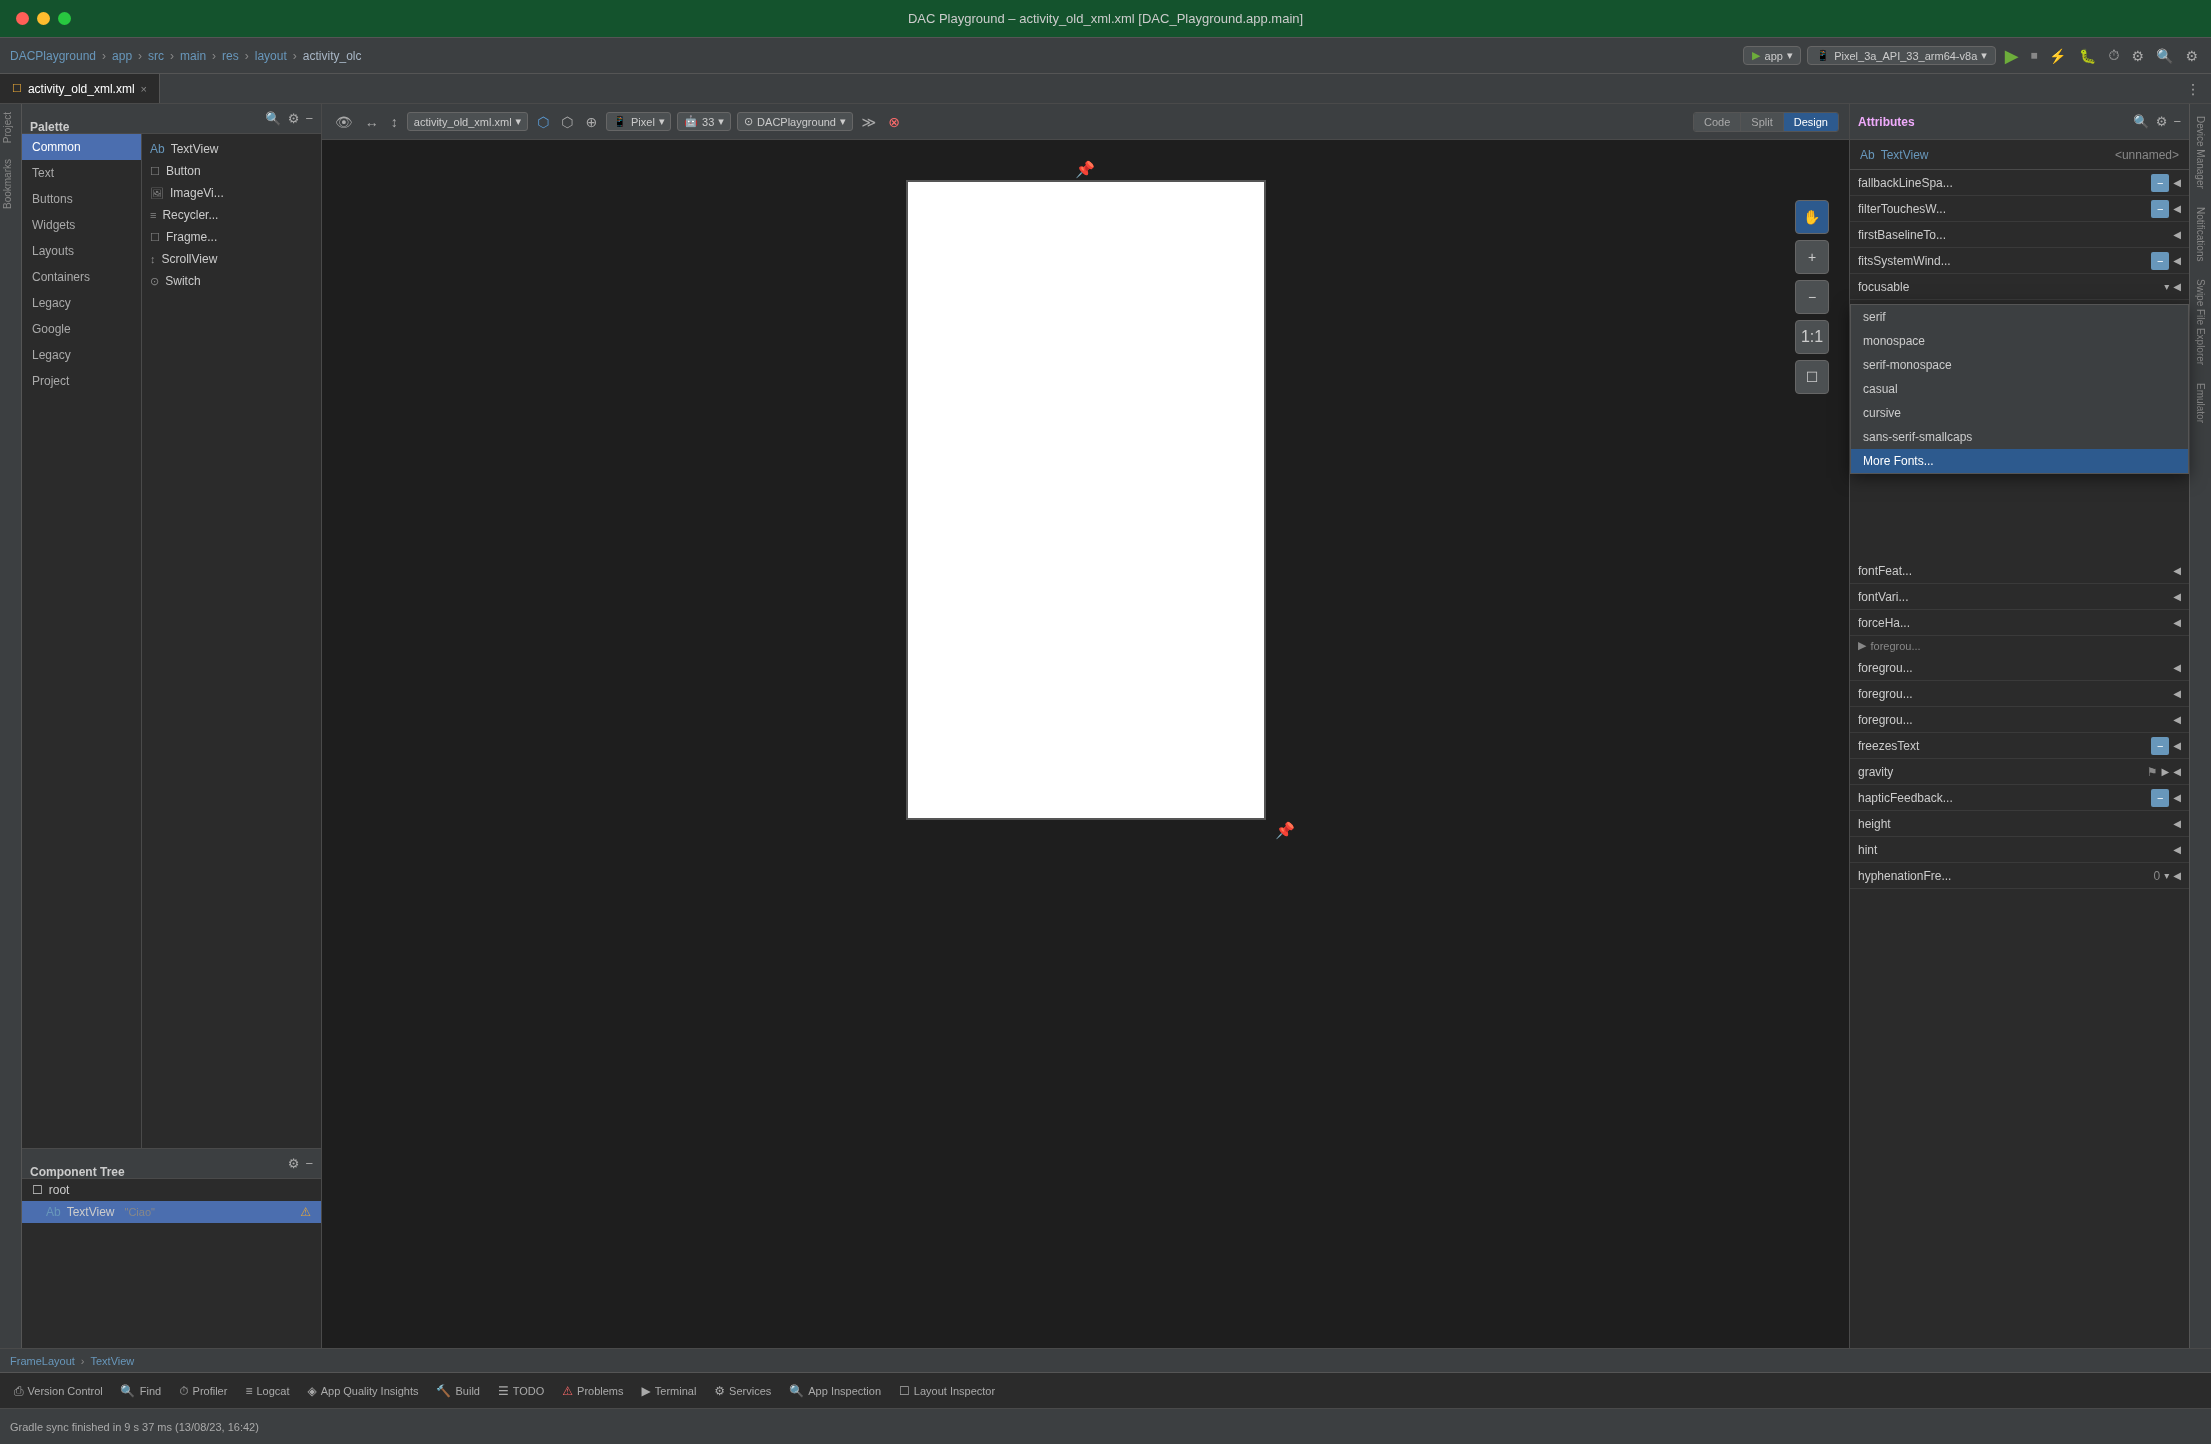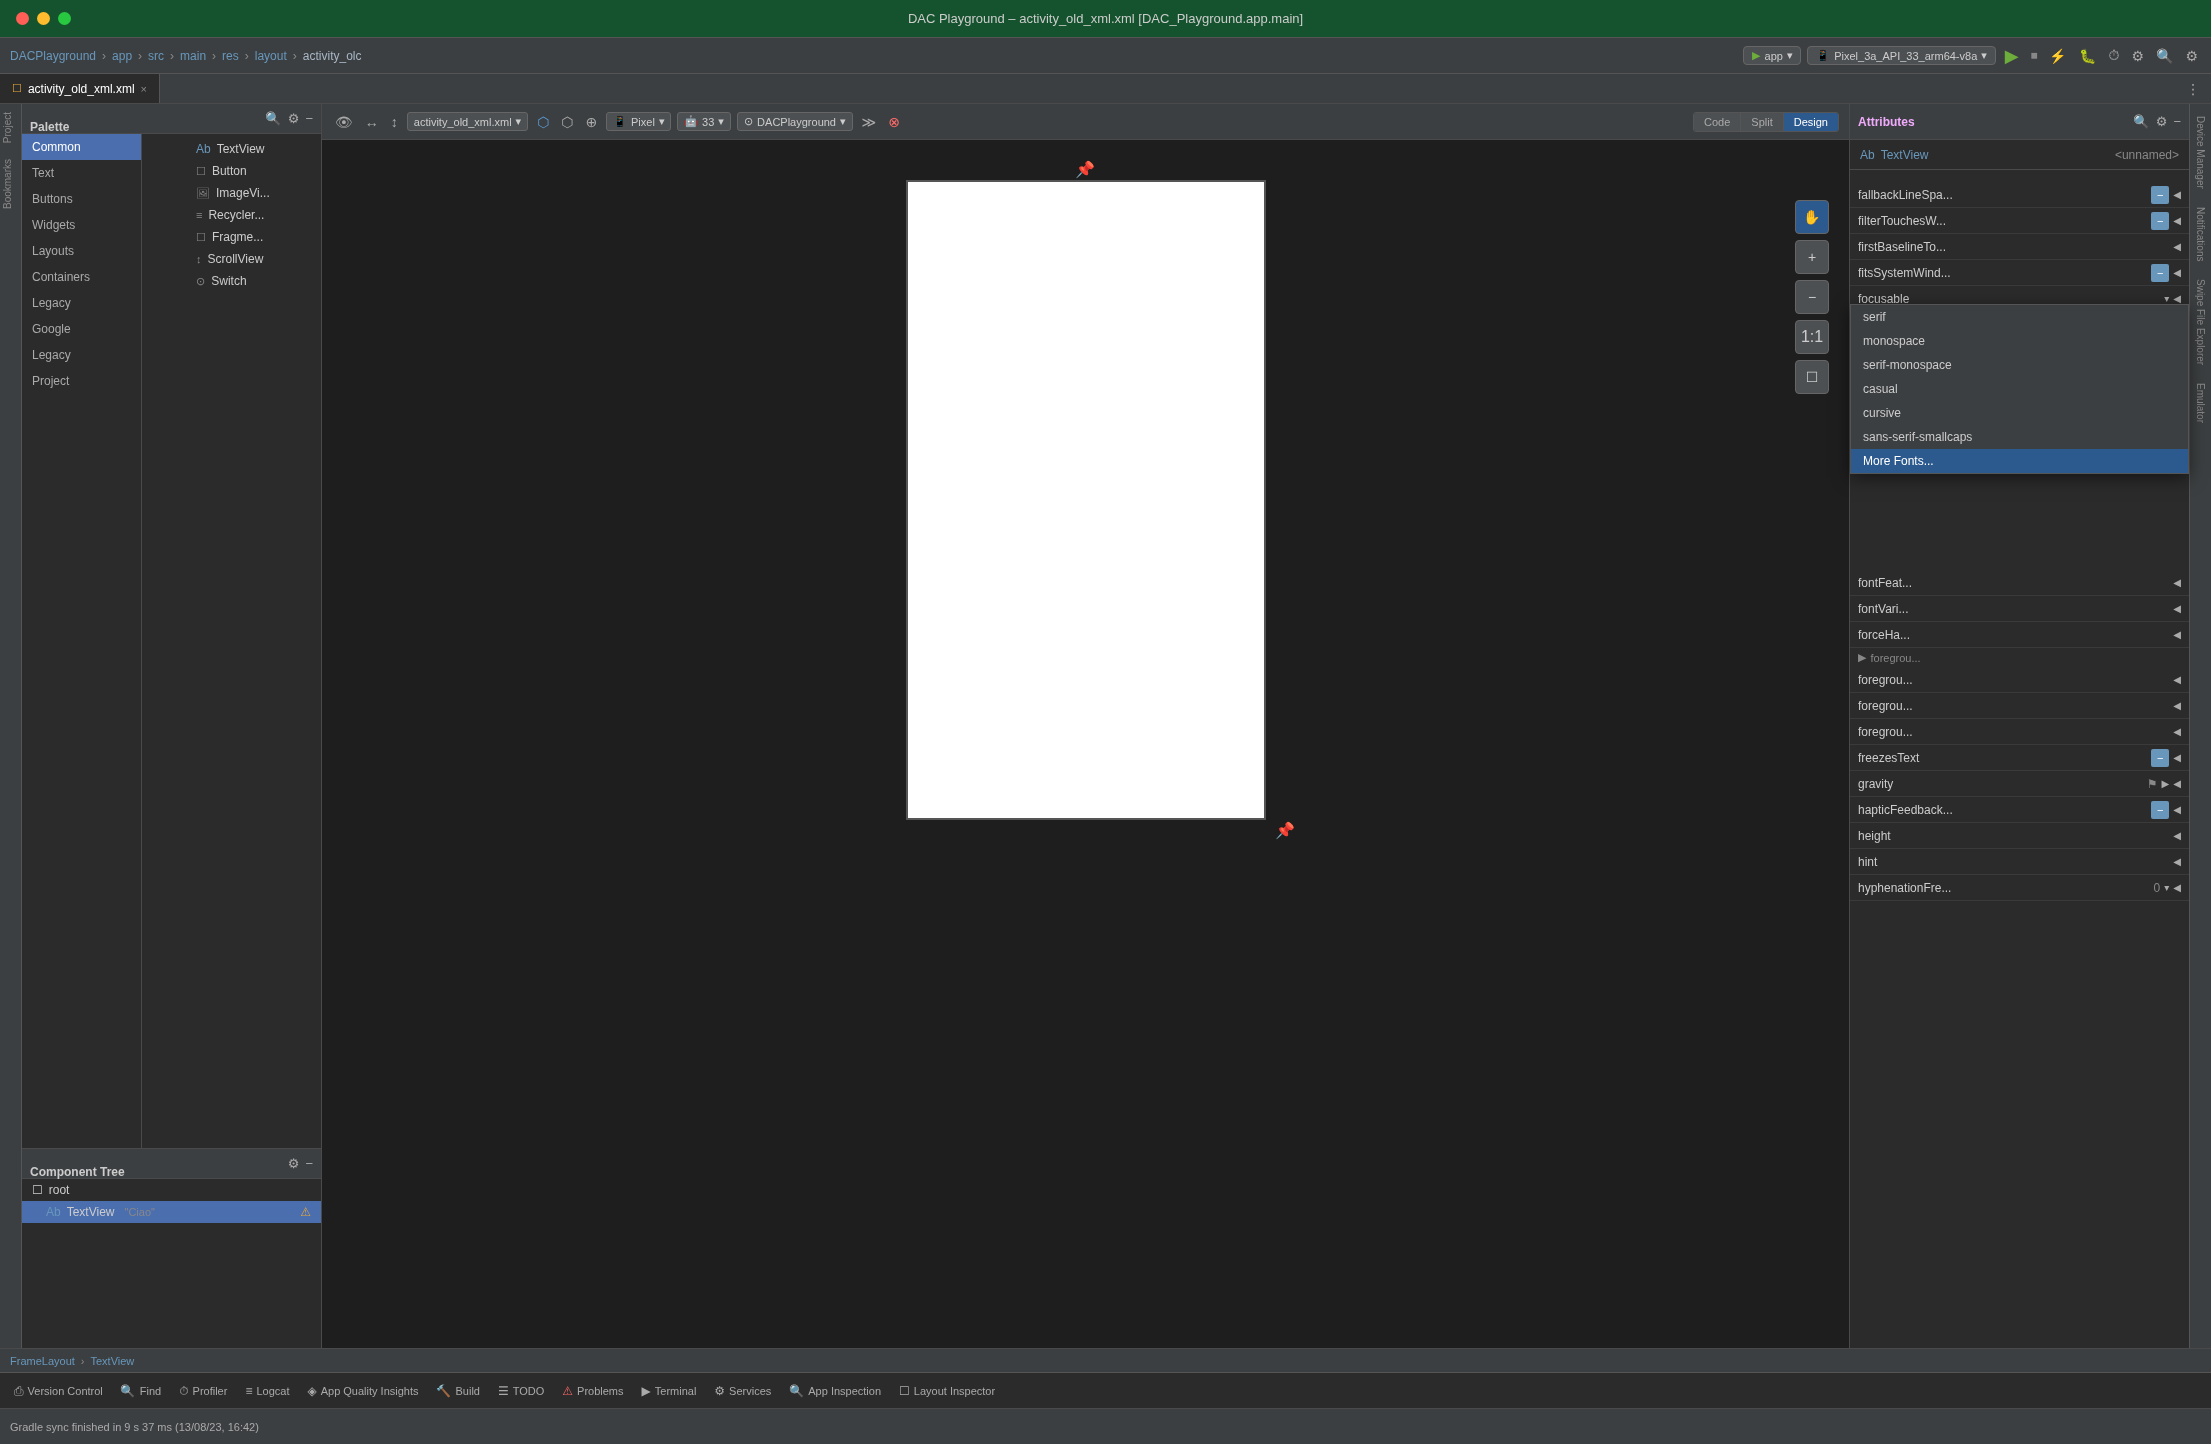--- a/index.html
+++ b/index.html
@@ -151,21 +151,20 @@
       color: #aaa;
       font-size: 13px;
       cursor: pointer;
     }
 
     
     .palette-content {
       display: flex;
       flex: 1;
       overflow: hidden;
-      gap: 46px;
     }
     .palette-categories {
       width: 120px;
       border-right: 1px solid #4a4a4a;
       overflow-y: auto;
     }
     .category-item {
       padding: 6px 10px;
       font-size: 12px;
       color: #aaa;
@@ -314,21 +313,20 @@
     .attr-component-name {
       color: #6897bb;
     }
     .attr-component-value {
       margin-left: auto;
       color: #888;
     }
     .attr-list {
       flex: 1;
       overflow-y: auto;
-      margin-top: 12px;
     }
     .attr-row {
       display: flex;
       align-items: center;
       height: 26px;
       padding: 0 8px;
       border-bottom: 1px solid #3a3a3a;
       gap: 4px;
     }
     .attr-row.active { background: #2d5a8e; }

